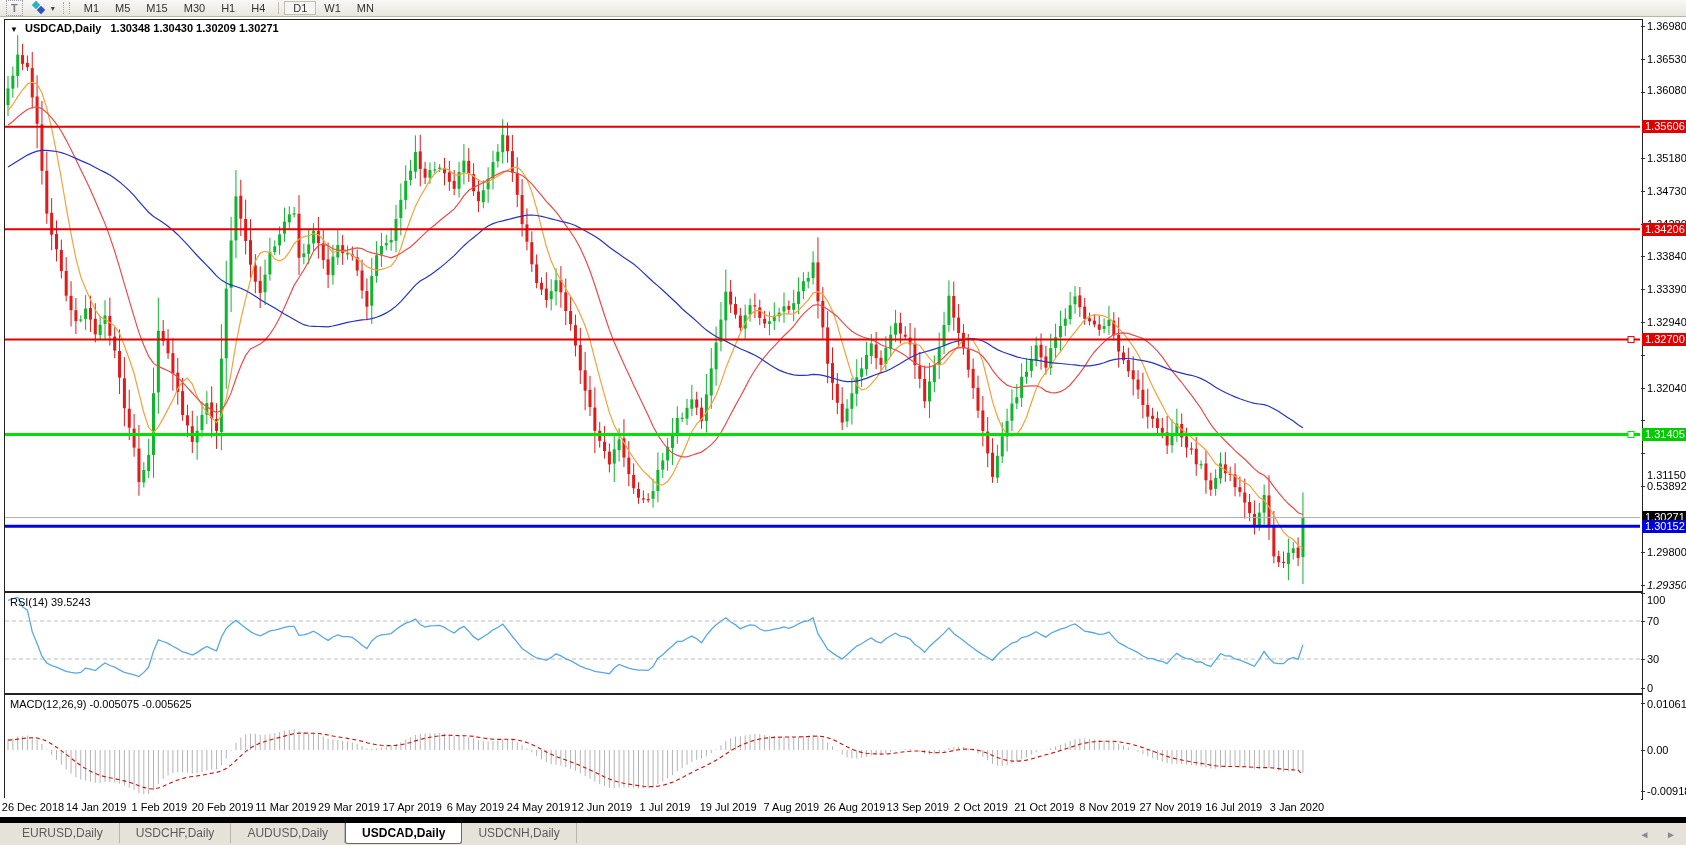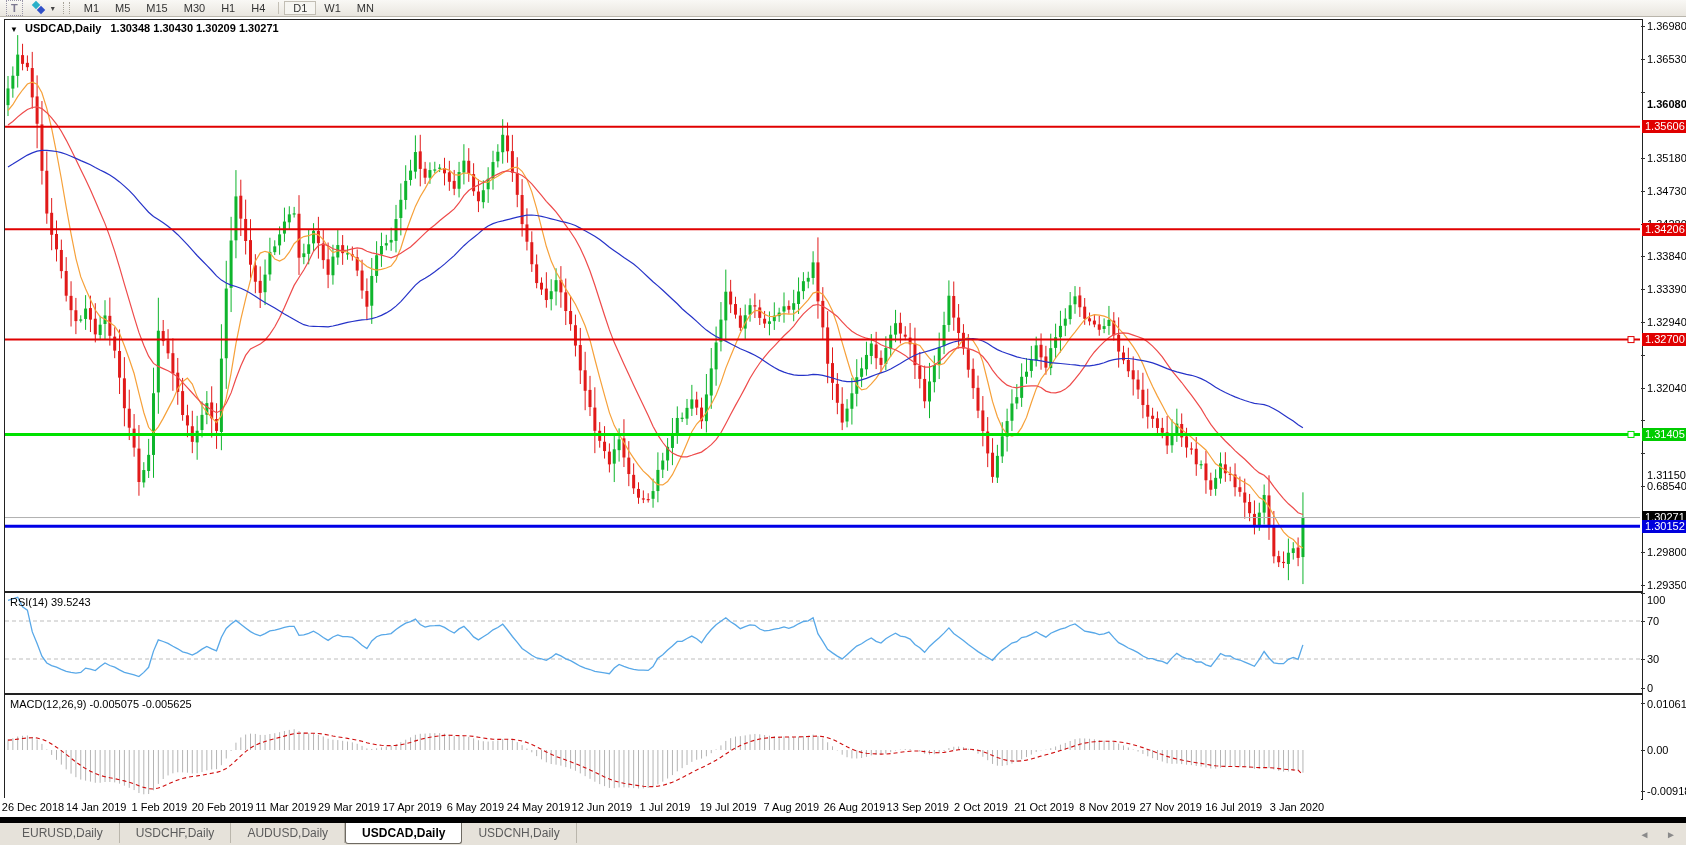--- a/index.html
+++ b/index.html
@@ -919,21 +919,21 @@
       </svg>
   </div>
   <div class="ind-label" style="top:698px;">MACD(12,26,9) -0.005075 -0.005625</div>
 
   <div class="axis" id="axis">
       <div class="tickmark" style="top: 9px;"></div>
       <div class="ticklabel" style="top: 3px;">1.36980</div>
       <div class="tickmark" style="top: 41.9694px;"></div>
       <div class="ticklabel" style="top: 35.9694px;">1.36530</div>
       <div class="tickmark" style="top: 74.9389px;"></div>
-      <div class="ticklabel" style="top: 81px; font-weight: bold;">1.36080</div>
+      <div class="ticklabel" style="top: 67px;">1.36080</div>
       <div class="tickmark" style="top: 140.878px;"></div>
       <div class="ticklabel" style="top: 134.878px;">1.35180</div>
       <div class="tickmark" style="top: 173.847px;"></div>
       <div class="ticklabel" style="top: 167.847px;">1.34730</div>
       <div class="tickmark" style="top: 206.817px;"></div>
       <div class="ticklabel" style="top: 200.817px;">1.34280</div>
       <div class="tickmark" style="top: 239.053px;"></div>
       <div class="ticklabel" style="top: 233.053px;">1.33840</div>
       <div class="tickmark" style="top: 272.023px;"></div>
       <div class="ticklabel" style="top: 266.023px;">1.33390</div>
@@ -941,25 +941,25 @@
       <div class="ticklabel" style="top: 298.992px;">1.32940</div>
       <div class="tickmark" style="top: 337.962px;"></div>
       <div class="ticklabel" style="top: 318px;">1.32490</div>
       <div class="tickmark" style="top: 370.931px;"></div>
       <div class="ticklabel" style="top: 364.931px;">1.32040</div>
       <div class="tickmark" style="top: 403.168px;"></div>
       <div class="ticklabel" style="top: 410px; font-family: Liberation Serif, serif;">1.31600</div>
       <div class="tickmark" style="top: 436.138px;"></div>
       <div class="ticklabel" style="top: 452px;">1.31150</div>
       <div class="tickmark" style="top: 469.107px;"></div>
-      <div class="ticklabel" style="top: 463.107px;">0.68540</div>
+      <div class="ticklabel" style="top: 463.107px;">0.53892</div>
       <div class="tickmark" style="top: 535.046px;"></div>
       <div class="ticklabel" style="top: 529.046px;">1.29800</div>
       <div class="tickmark" style="top: 568.015px;"></div>
-      <div class="ticklabel" style="top: 562.015px;">1.29350</div>
+      <div class="ticklabel" style="top: 562.015px; font-style: italic;">1.29350</div>
       <div class="tickmark" style="top: 575.5px;"></div>
       <div class="ticklabel" style="top: 577px;">100</div>
       <div class="tickmark" style="top: 604px;"></div>
       <div class="ticklabel" style="top: 598px;">70</div>
       <div class="tickmark" style="top: 642px;"></div>
       <div class="ticklabel" style="top: 636px;">30</div>
       <div class="tickmark" style="top: 670.5px;"></div>
       <div class="ticklabel" style="top: 664.5px;">0</div>
       <div class="tickmark" style="top: 685.551px;"></div>
       <div class="ticklabel" style="top: 681px;">0.010615</div>

